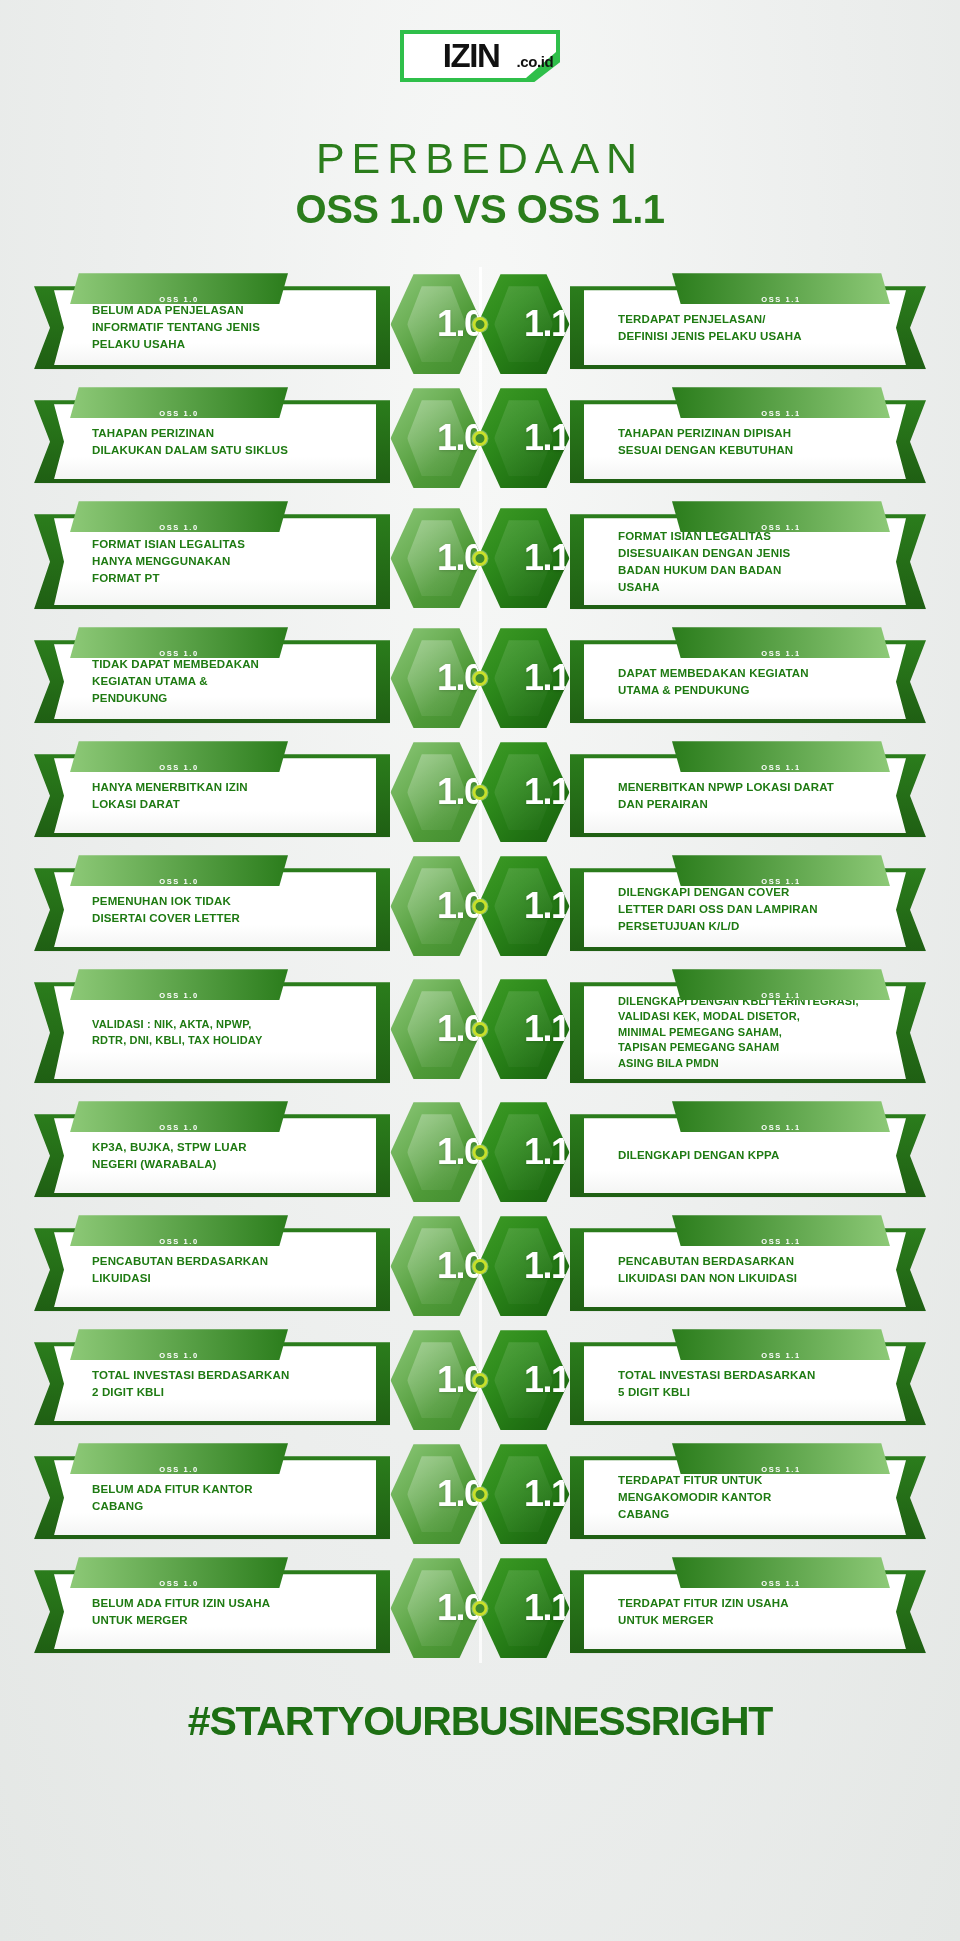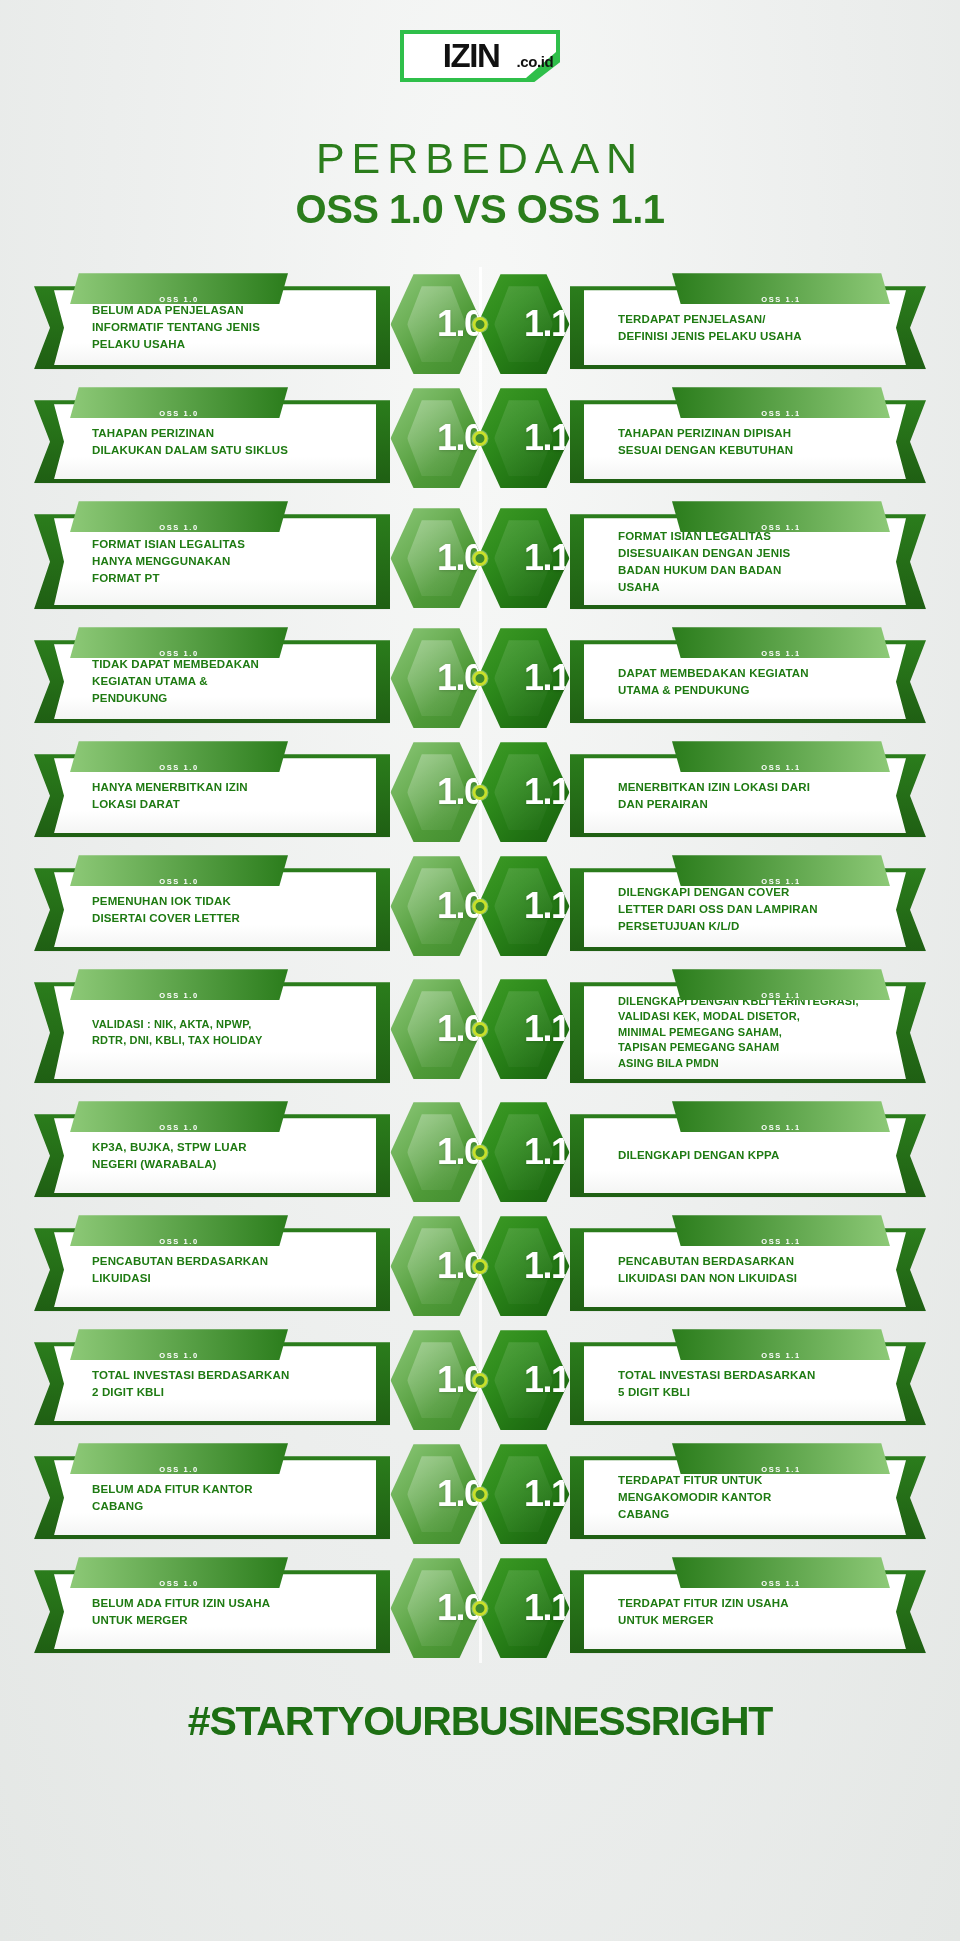--- a/index.html
+++ b/index.html
@@ -486,21 +486,21 @@
           </div>
         </div>
         <div class="tab tab-left">
           <span class="tab-label">OSS 1.0</span>
         </div>
       </div>
       <div class="card card-right">
         <div class="card-body">
           <div class="plate plate-right"></div>
           <div class="panel panel-right">
-            <div class="item-text">MENERBITKAN IZIN LOKASI DARI
+            <div class="item-text">MENERBITKAN NPWP LOKASI DARAT
 DAN PERAIRAN</div>
           </div>
         </div>
         <div class="tab tab-right">
           <span class="tab-label">OSS 1.1</span>
         </div>
       </div>
       <div class="hex-pair">
         <div class="hex hex-10">
           <span class="hex-num">1.0</span>

